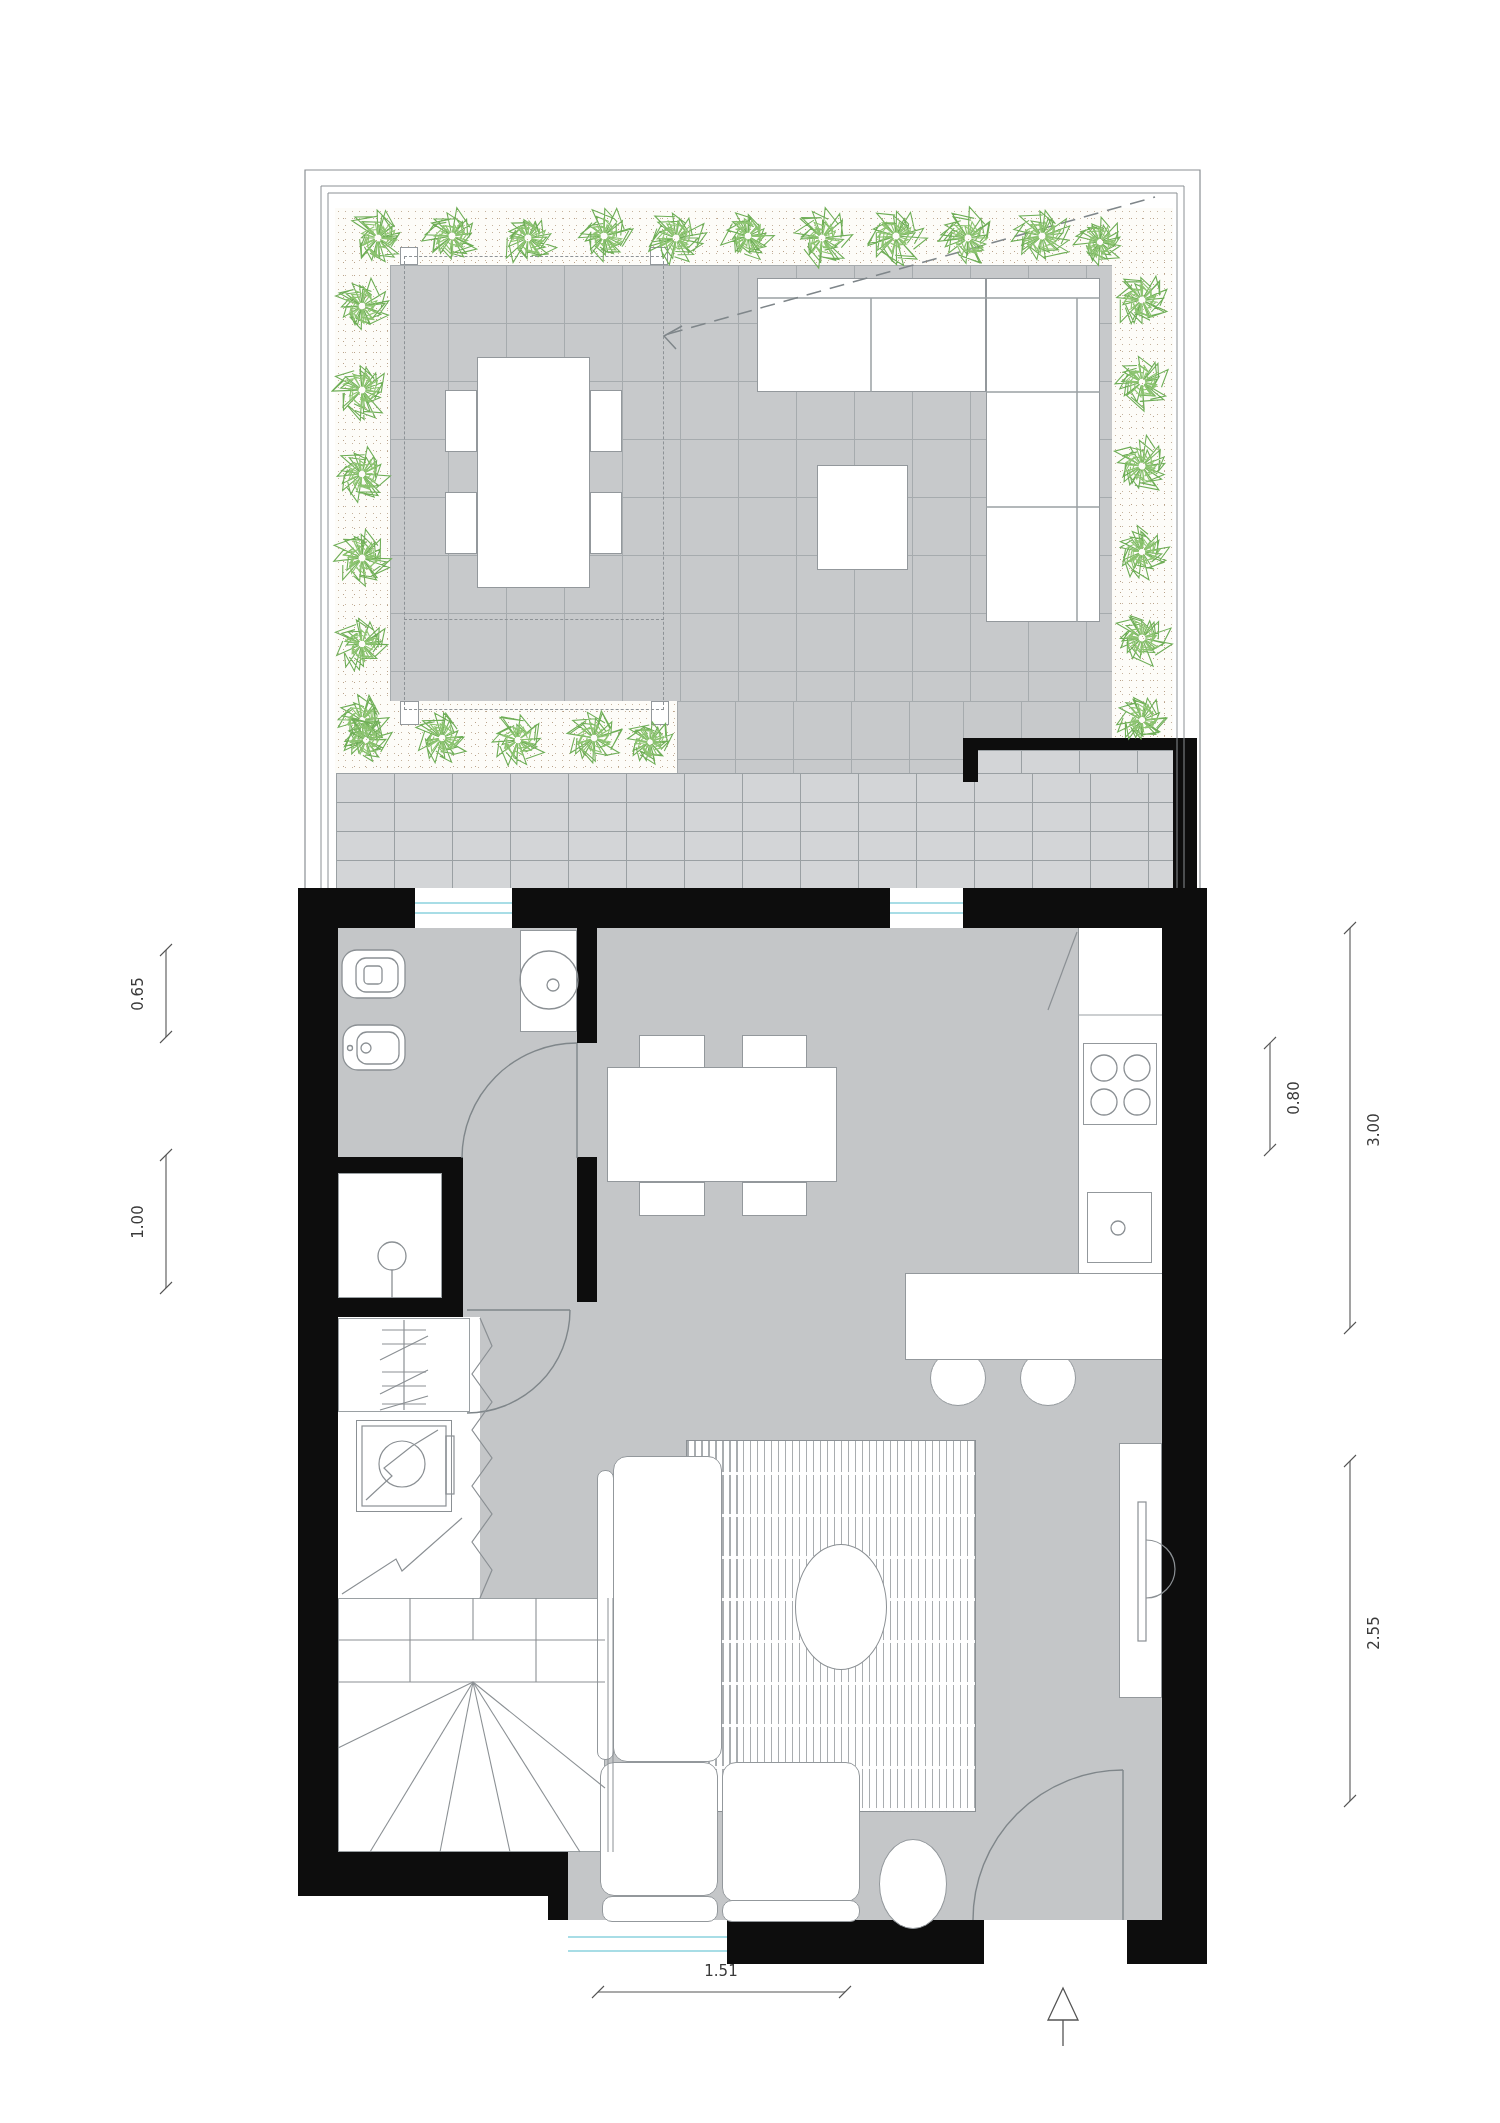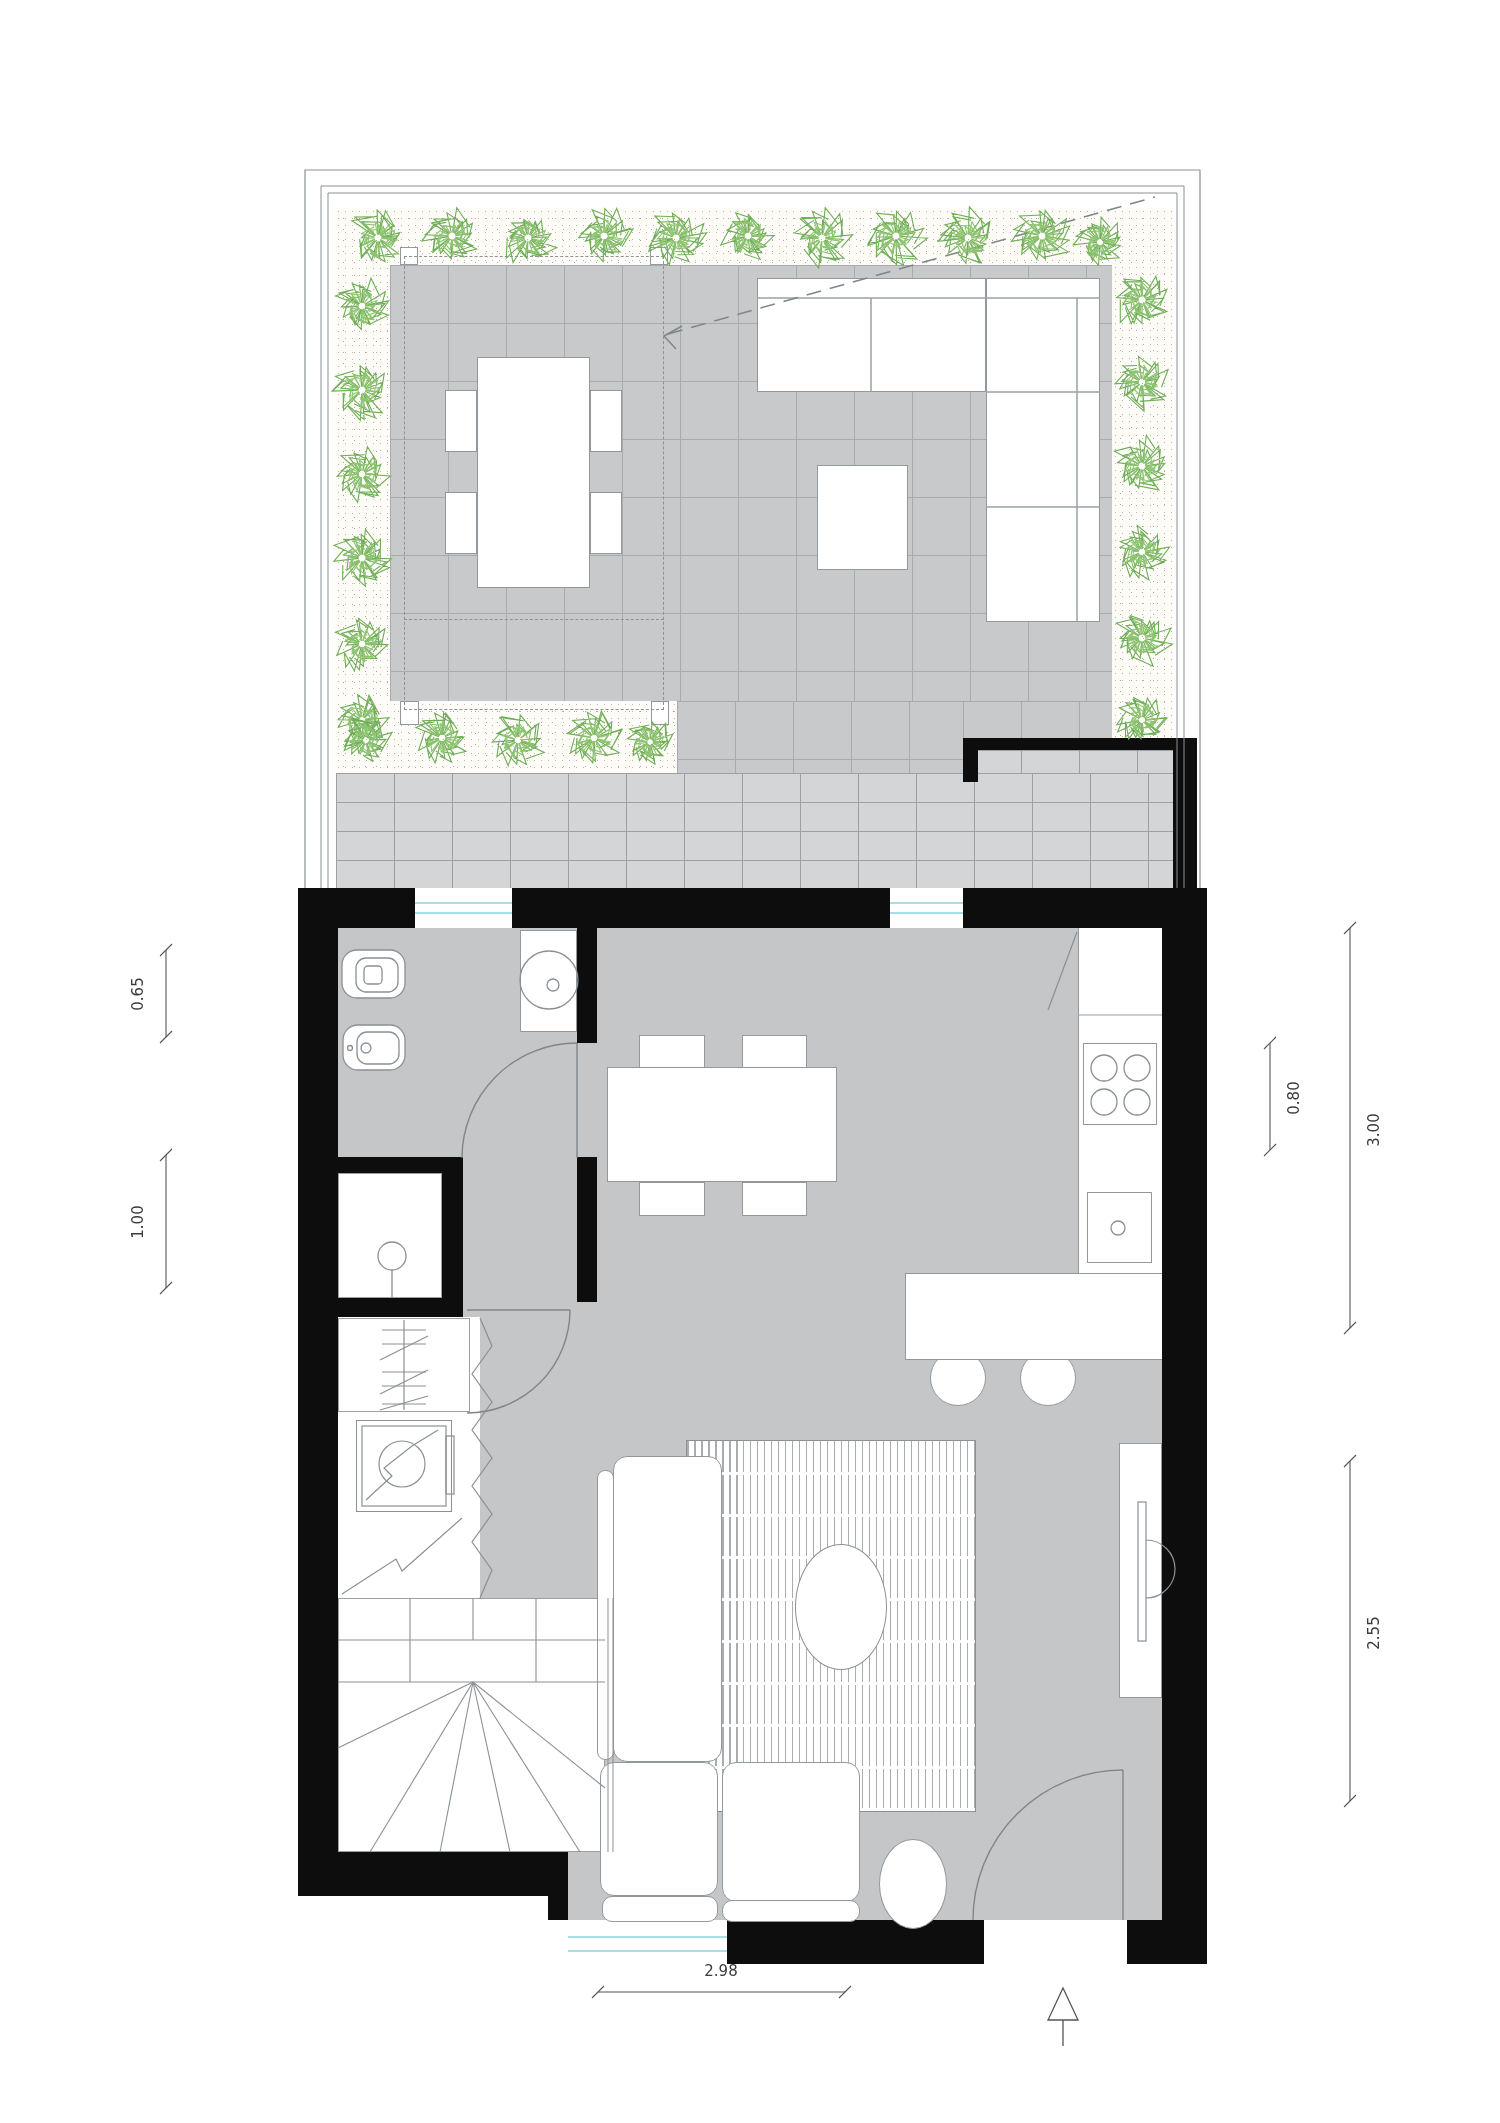--- a/index.html
+++ b/index.html
@@ -321,15 +321,15 @@
         <path d="M652.9,742.1 L664.8,742.5 L658.9,747.3 M652.0,744.1 L662.8,755.8 L652.2,755.0 M651.9,744.2 L661.1,755.0 L649.9,754.0 M650.7,744.8 L654.4,759.7 L641.3,751.3 M650.6,744.8 L655.0,764.1 L640.5,754.7 M649.4,744.8 L646.3,760.6 L640.1,750.9 M648.6,744.5 L639.6,760.5 L636.0,747.1 M647.8,743.8 L633.2,755.5 L634.9,743.2 M647.4,743.3 L633.0,750.9 L637.2,737.9 M647.2,741.6 L627.5,738.7 L643.3,727.5 M647.6,740.4 L629.5,728.9 L649.3,725.0 M647.6,740.4 L633.9,731.6 L646.5,729.0 M647.8,740.2 L635.8,730.3 L650.0,729.1 M648.9,739.4 L643.4,726.5 L654.5,731.1 M650.3,739.1 L652.2,722.0 L662.4,735.3 M651.3,739.5 L657.7,727.3 L660.9,737.9 M651.9,739.8 L665.1,724.2 L665.8,737.8 M651.8,739.8 L665.6,723.4 L667.0,741.5 M652.7,741.1 L672.7,734.1 L664.3,751.0 M652.9,741.9 L668.9,741.2 L660.9,749.5 " fill="none" stroke="#6fae57" stroke-width="1.1"></path>
         <path d="M652.8,742.8 L660.1,744.7 L655.3,747.1 M652.6,743.3 L661.5,747.8 L654.5,749.8 M651.3,744.6 L656.9,755.1 L647.7,752.1 M650.2,744.9 L650.8,755.2 L642.6,747.5 M650.2,744.9 L650.8,756.5 L642.7,749.0 M649.8,744.9 L649.1,756.6 L643.4,749.8 M648.5,744.5 L644.8,750.6 L643.3,744.2 M647.5,743.4 L637.8,749.0 L640.2,741.2 M647.2,742.4 L635.3,744.1 L641.7,735.7 M647.1,741.8 L639.6,741.2 L646.5,735.6 M647.1,741.8 L636.0,741.0 L644.9,733.6 M647.6,740.4 L639.5,734.7 L648.0,733.3 M648.2,739.7 L640.4,729.9 L652.3,731.4 M648.5,739.5 L642.2,728.7 L652.9,731.6 M650.0,739.1 L649.9,730.2 L656.8,737.2 M651.0,739.3 L653.5,732.9 L656.1,738.9 M651.6,739.6 L658.5,729.1 L660.0,738.0 M652.4,740.4 L660.9,735.0 L658.7,744.5 M652.7,741.0 L663.8,736.6 L659.0,747.2 M652.9,741.8 L659.0,741.3 L655.4,745.4 " fill="none" stroke="#8cc470" stroke-width="1.1"></path>
       </g>
   </svg>
 
   <div class="dimlabel rot" style="left:110px;top:985px;width:56px;">0.65</div>
   <div class="dimlabel rot" style="left:110px;top:1213px;width:56px;">1.00</div>
   <div class="dimlabel rot" style="left:1266px;top:1089px;width:56px;">0.80</div>
   <div class="dimlabel rot" style="left:1346px;top:1121px;width:56px;">3.00</div>
   <div class="dimlabel rot" style="left:1346px;top:1624px;width:56px;">2.55</div>
-  <div class="dimlabel" style="left:681px;top:1962px;width:80px;">2.98</div>
+  <div class="dimlabel" style="left:681px;top:1962px;width:80px;">1.51</div>
 
 </div>
 
 </body></html>

